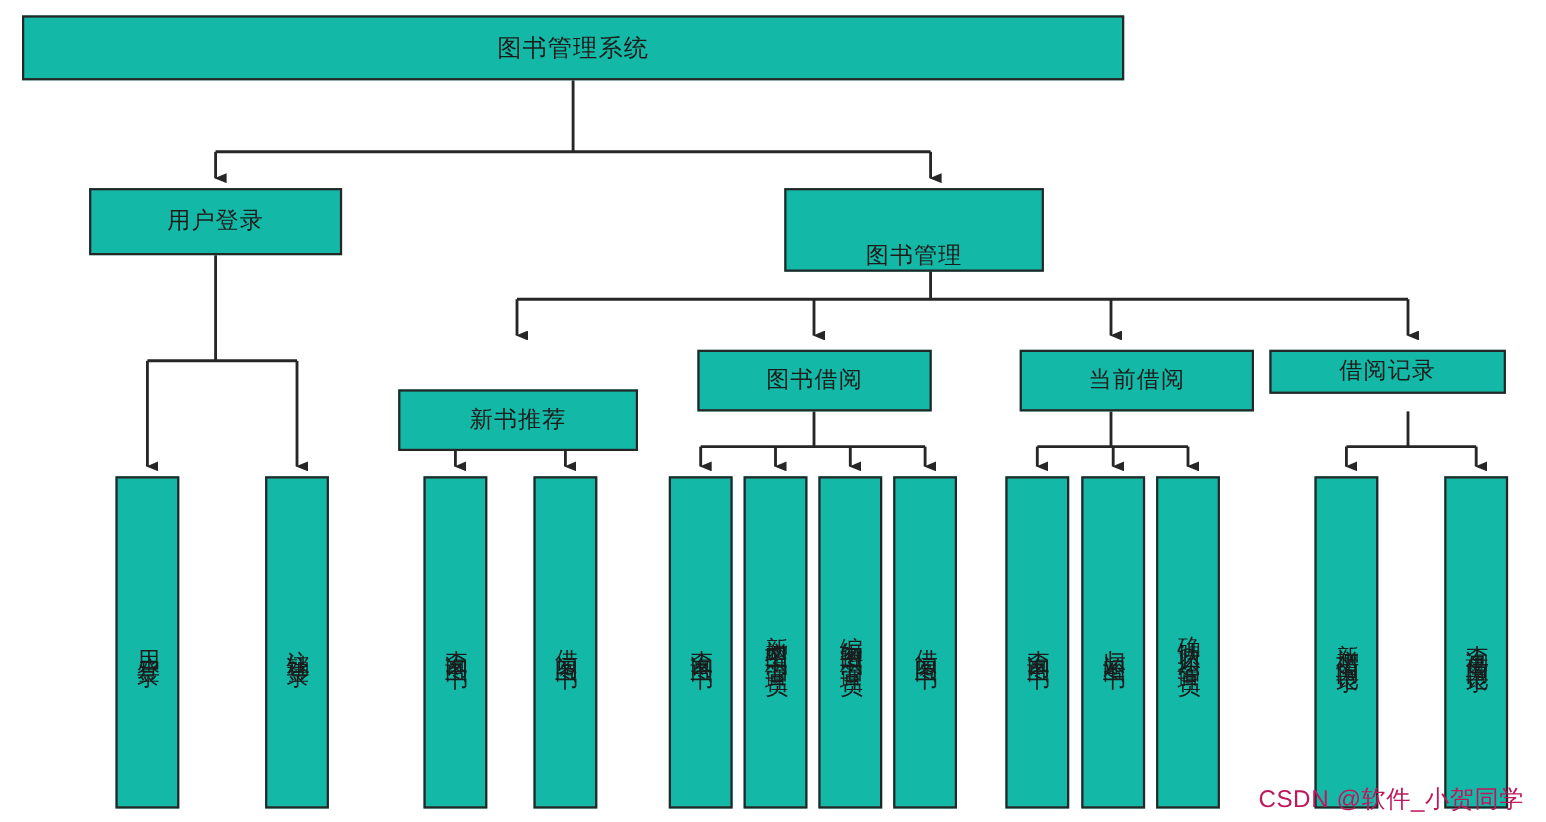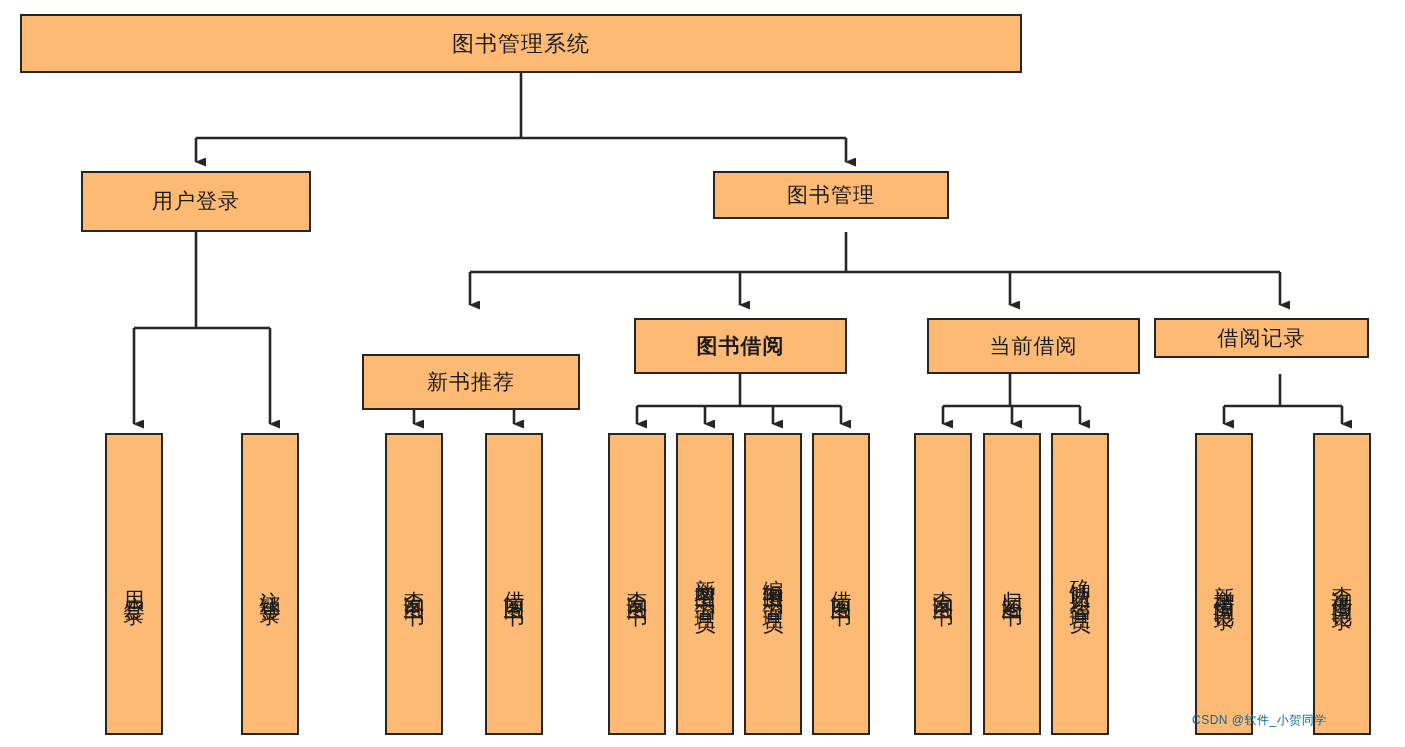--- a/index.html
+++ b/index.html
@@ -22,21 +22,21 @@
     position: absolute;
     left: 0;
     top: 0;
     width: 1405px;
     height: 747px;
     pointer-events: none;
   }
   .node {
     position: absolute;
     box-sizing: border-box;
-    background: #fdba74;
+    background: #14b8a6;
     border: 2.5px solid #262626;
     display: flex;
     align-items: center;
     justify-content: center;
     color: #1b1b1b;
   }
   .node .label {
     font-size: 21px;
     line-height: 1.15;
     letter-spacing: 1px;
@@ -46,24 +46,24 @@
   .node.vertical .label {
     writing-mode: vertical-rl;
     text-orientation: upright;
     letter-spacing: 5px;
     font-size: 21px;
     white-space: nowrap;
   }
   .node.root .label { font-size: 22px; }
   .watermark {
     position: absolute;
-    left: 1192px;
+    left: 1144px;
     top: 712px;
-    font-size: 12px;
-    color: #0369a1;
+    font-size: 22px;
+    color: #be185d;
     white-space: nowrap;
     letter-spacing: 0.5px;
   }
 </style>
 </head>
 <body>
 
 <div id="canvas">
 
   <svg class="edges" viewBox="0 0 1405 747">
@@ -116,28 +116,28 @@
     </g>
   </svg>
 
   <div class="node root" style="left:20px; top:14px; width:1002px; height:59px;">
     <span class="label">图书管理系统</span>
   </div>
 
   <div class="node" style="left:81px; top:171px; width:230px; height:61px;">
     <span class="label">用户登录</span>
   </div>
-  <div class="node" style="left:713px; top:171px; width:236px; height:48px;">
+  <div class="node" style="left:713px; top:171px; width:236px; height:76px;align-items:flex-end;">
     <span class="label">图书管理</span>
   </div>
 
   <div class="node" style="left:362px; top:318px; width:218px; height:56px;margin-top:36px;">
     <span class="label">新书推荐</span>
   </div>
-  <div class="node" style="left:634px; top:318px; width:213px; height:56px;font-weight:bold;">
+  <div class="node" style="left:634px; top:318px; width:213px; height:56px;">
     <span class="label">图书借阅</span>
   </div>
   <div class="node" style="left:903px; top:318px; width:213px; height:56px;margin-left:24px;">
     <span class="label">当前借阅</span>
   </div>
   <div class="node" style="left:1154px; top:318px; width:215px; height:40px;">
     <span class="label">借阅记录</span>
   </div>
 
   <div class="node vertical" style="left:105px; top:433px; width:58px; height:302px;">

